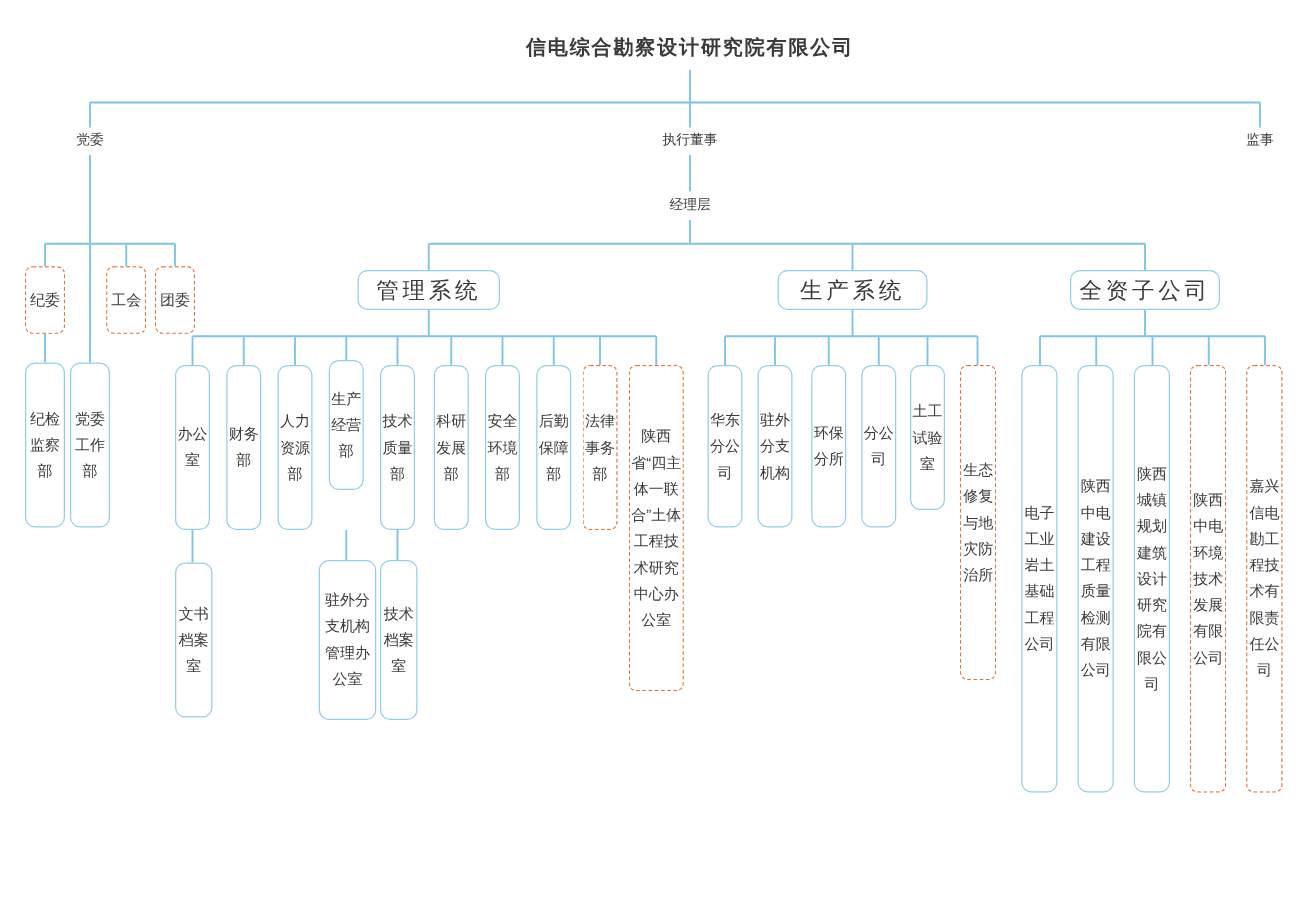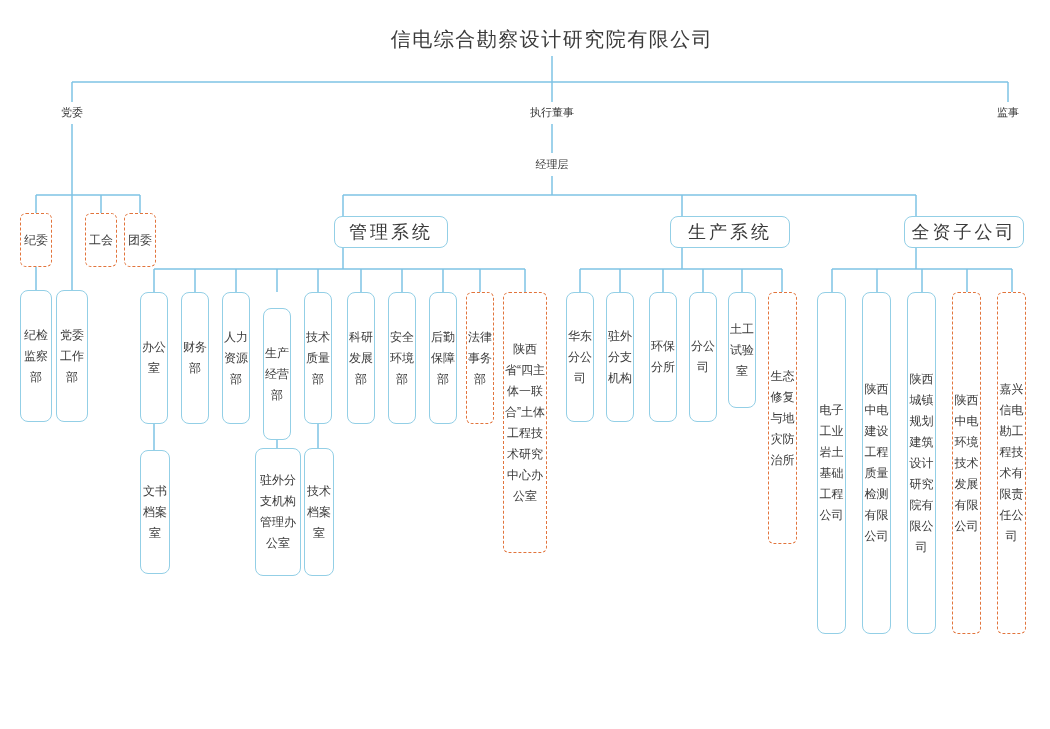--- a/index.html
+++ b/index.html
@@ -7,24 +7,24 @@
     --solid:#93cfe6;
     --dashed:#e2743c;
     --text:#3a3a3a;
   }
   html,body{margin:0;padding:0;background:#ffffff;}
   body{font-family:"Liberation Sans","DejaVu Sans",sans-serif;color:var(--text);}
   .canvas{position:relative;width:1050px;height:729px;background:#fff;overflow:hidden;}
   .wires{position:absolute;left:0;top:0;}
   .wires path{stroke:var(--line);stroke-width:1.5;fill:none;}
   .lbl{position:absolute;font-size:11px;line-height:22px;text-align:center;color:var(--text);white-space:nowrap;}
-  .title{font-size:20px;letter-spacing:1.5px;font-weight:400;}
+  .title{font-size:16px;letter-spacing:1.5px;font-weight:700;}
   .hdr{position:absolute;box-sizing:border-box;height:32px;border:1.5px solid var(--solid);
        border-radius:8px;background:#fff;display:flex;align-items:center;justify-content:center;
-       font-size:18px;letter-spacing:3px;color:var(--text);white-space:nowrap;margin-left:48px;}
+       font-size:18px;letter-spacing:3px;color:var(--text);white-space:nowrap;}
   .node{position:absolute;box-sizing:border-box;border:1.5px solid var(--solid);border-radius:8px;
         background:#fff;display:flex;align-items:center;justify-content:center;text-align:center;
         font-size:12px;line-height:21px;color:var(--text);word-break:break-all;padding:2px 0;}
   .node.dashed{border:1.5px dashed var(--dashed);border-radius:6px;}
 </style>
 </head>
 <body>
 
 <div class="canvas">
 
@@ -57,21 +57,21 @@
   <div class="node" style="left:20px;top:290px;width:32px;height:132px">纪检监察部</div>
   <div class="node" style="left:56px;top:290px;width:32px;height:132px">党委工作部</div>
 
   <div class="hdr" style="left:286px;top:216px;width:114px">管理系统</div>
   <div class="hdr" style="left:622px;top:216px;width:120px">生产系统</div>
   <div class="hdr" style="left:856px;top:216px;width:120px">全资子公司</div>
 
   <div class="node" style="left:140px;top:292px;width:28px;height:132px">办公室</div>
   <div class="node" style="left:181px;top:292px;width:28px;height:132px">财务部</div>
   <div class="node" style="left:222px;top:292px;width:28px;height:132px">人力资源部</div>
-  <div class="node" style="left:263px;top:308px;width:28px;height:132px">生产经营部</div>
+  <div class="node" style="left:263px;top:288px;width:28px;height:104px">生产经营部</div>
   <div class="node" style="left:347px;top:292px;width:28px;height:132px">科研发展部</div>
   <div class="node" style="left:304px;top:292px;width:28px;height:132px">技术质量部</div>
   <div class="node" style="left:388px;top:292px;width:28px;height:132px">安全环境部</div>
   <div class="node" style="left:429px;top:292px;width:28px;height:132px">后勤保障部</div>
   <div class="node dashed" style="left:466px;top:292px;width:28px;height:132px">法律事务部</div>
   <div class="node dashed" style="left:503px;top:292px;width:44px;height:261px">陕西省“四主体一联合”土体工程技术研究中心办公室</div>
 
   <div class="node" style="left:255px;top:448px;width:46px;height:128px">驻外分支机构管理办公室</div>
   <div class="node" style="left:140px;top:450px;width:30px;height:124px">文书档案室</div>
   <div class="node" style="left:304px;top:448px;width:30px;height:128px">技术档案室</div>

